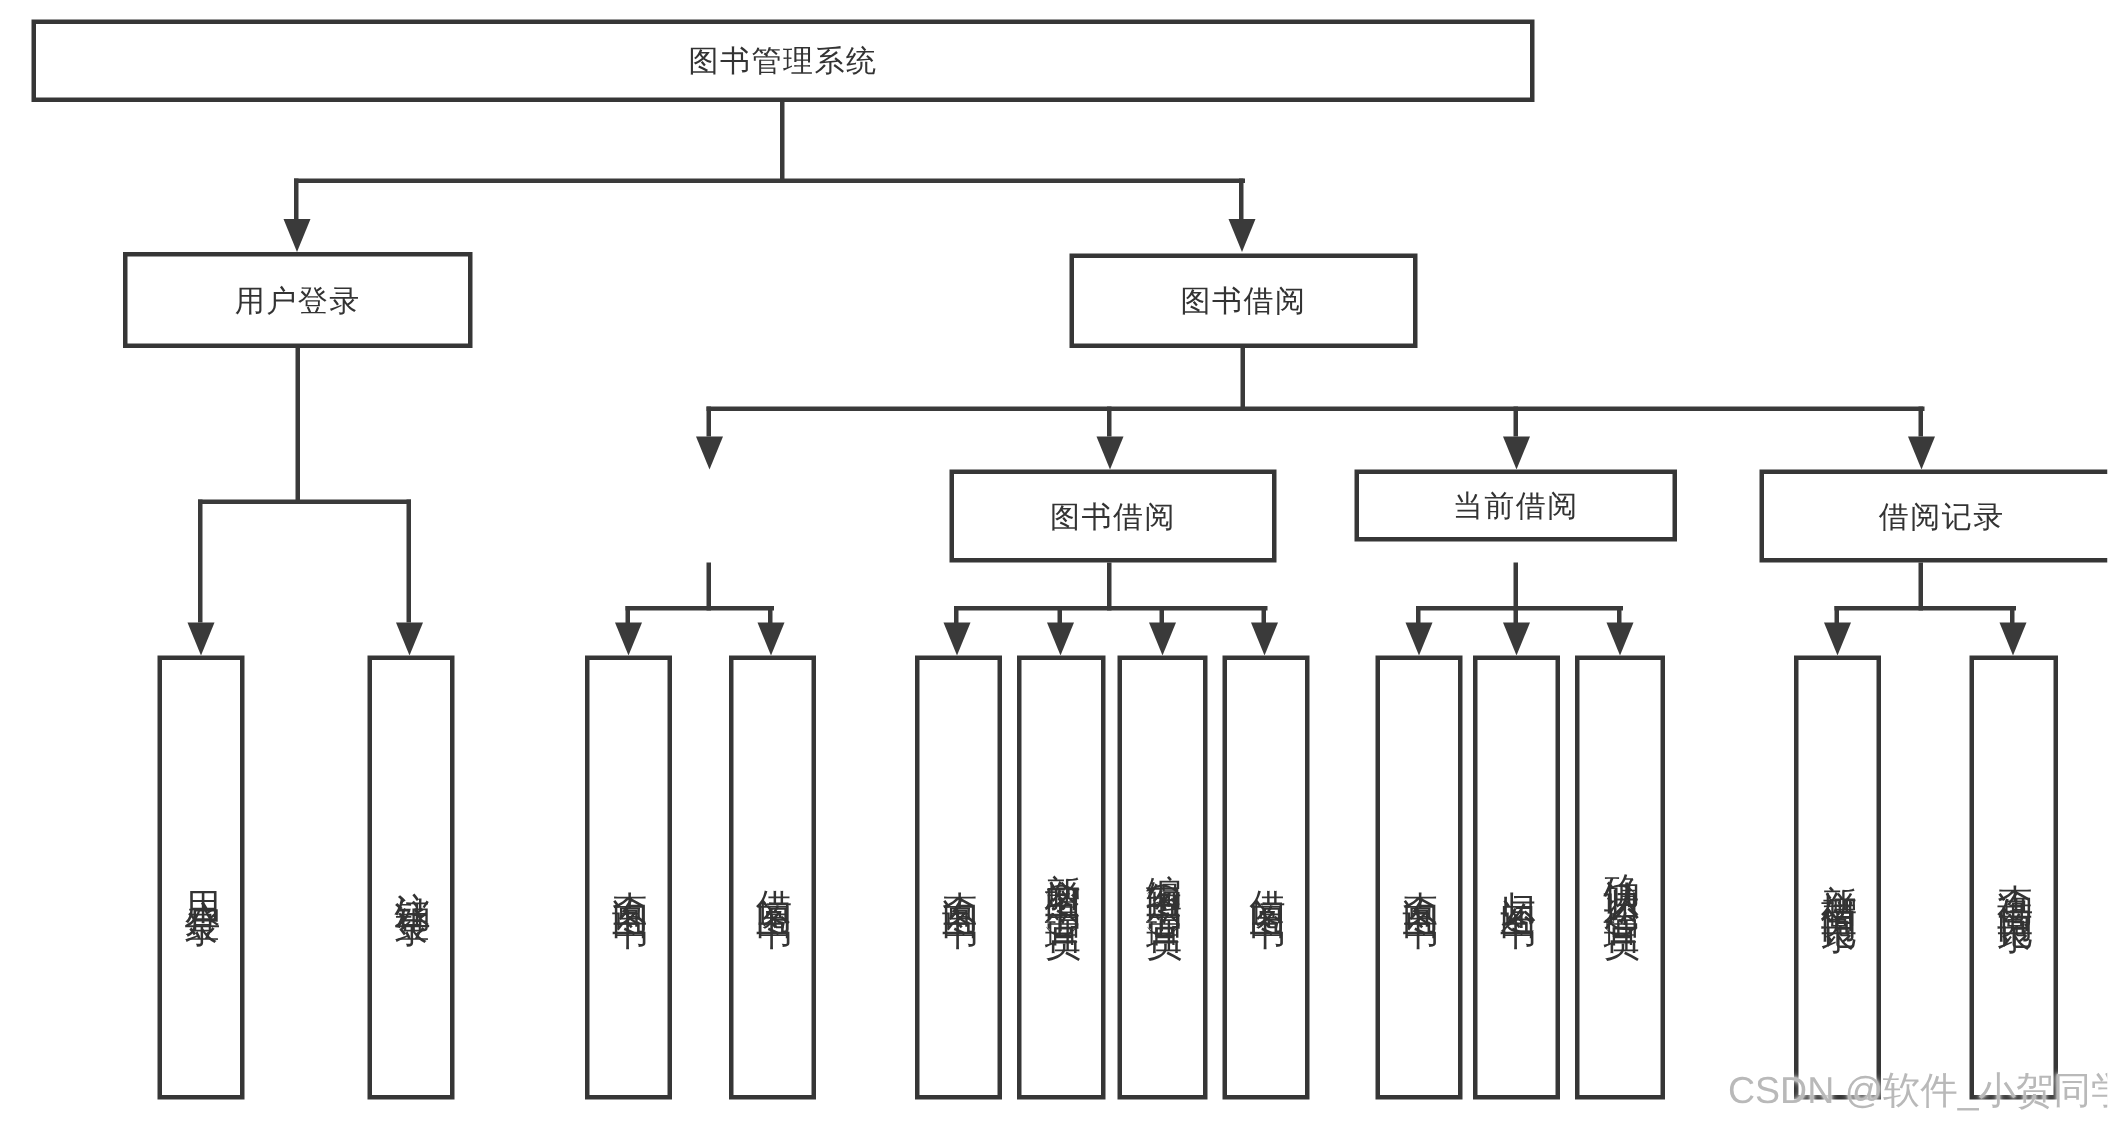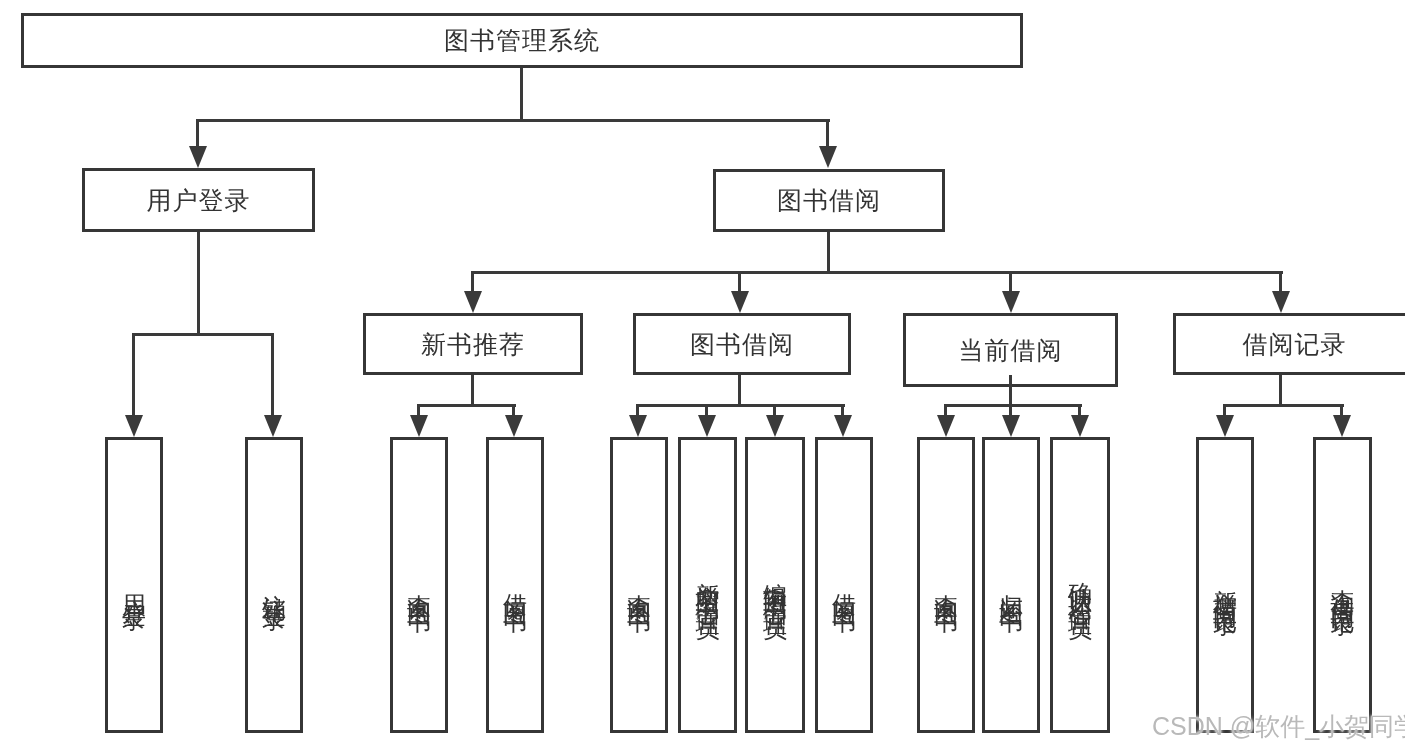--- a/index.html
+++ b/index.html
@@ -13,21 +13,21 @@
   }
   .box {
     position: absolute;
     box-sizing: border-box;
     border: 3px solid #363636;
     background: #ffffff;
     display: flex;
     align-items: center;
     justify-content: center;
     color: #333333;
-    font-size: 25px;
+    font-size: 20px;
     letter-spacing: 1px;
     white-space: nowrap;
   }
   .leaf { font-size: 24px; }
   .vtext {
     writing-mode: vertical-rl;
     letter-spacing: 5px;
     line-height: 1;
   }
   .ln {
@@ -81,23 +81,22 @@
   <div class="ln" style="left:471px;top:271px;width:812px;height:3px"></div>
   <div class="ln" style="left:471px;top:271px;width:3px;height:20px"></div>
   <div class="arr" style="left:464px;top:291px"></div>
   <div class="ln" style="left:738px;top:271px;width:3px;height:20px"></div>
   <div class="arr" style="left:731px;top:291px"></div>
   <div class="ln" style="left:1009px;top:271px;width:3px;height:20px"></div>
   <div class="arr" style="left:1002px;top:291px"></div>
   <div class="ln" style="left:1279px;top:271px;width:3px;height:20px"></div>
   <div class="arr" style="left:1272px;top:291px"></div>
 
-  <div class="box" style="left:363px;top:313px;width:220px;height:62px">新书推荐</div>
   <div class="box" style="left:633px;top:313px;width:218px;height:62px">图书借阅</div>
-  <div class="box" style="left:903px;top:313px;width:215px;height:74px">当前借阅</div>
+  <div class="box" style="left:903px;top:313px;width:215px;height:48px">当前借阅</div>
   <div class="box" style="left:1173px;top:313px;width:243px;height:62px">借阅记录</div>
 
   <div class="ln" style="left:471px;top:375px;width:3px;height:32px"></div>
   <div class="ln" style="left:417px;top:404px;width:99px;height:3px"></div>
   <div class="ln" style="left:417px;top:404px;width:3px;height:13px"></div>
   <div class="arr" style="left:410px;top:415px"></div>
   <div class="ln" style="left:512px;top:404px;width:3px;height:13px"></div>
   <div class="arr" style="left:505px;top:415px"></div>
 
   <div class="ln" style="left:738px;top:375px;width:3px;height:32px"></div>

